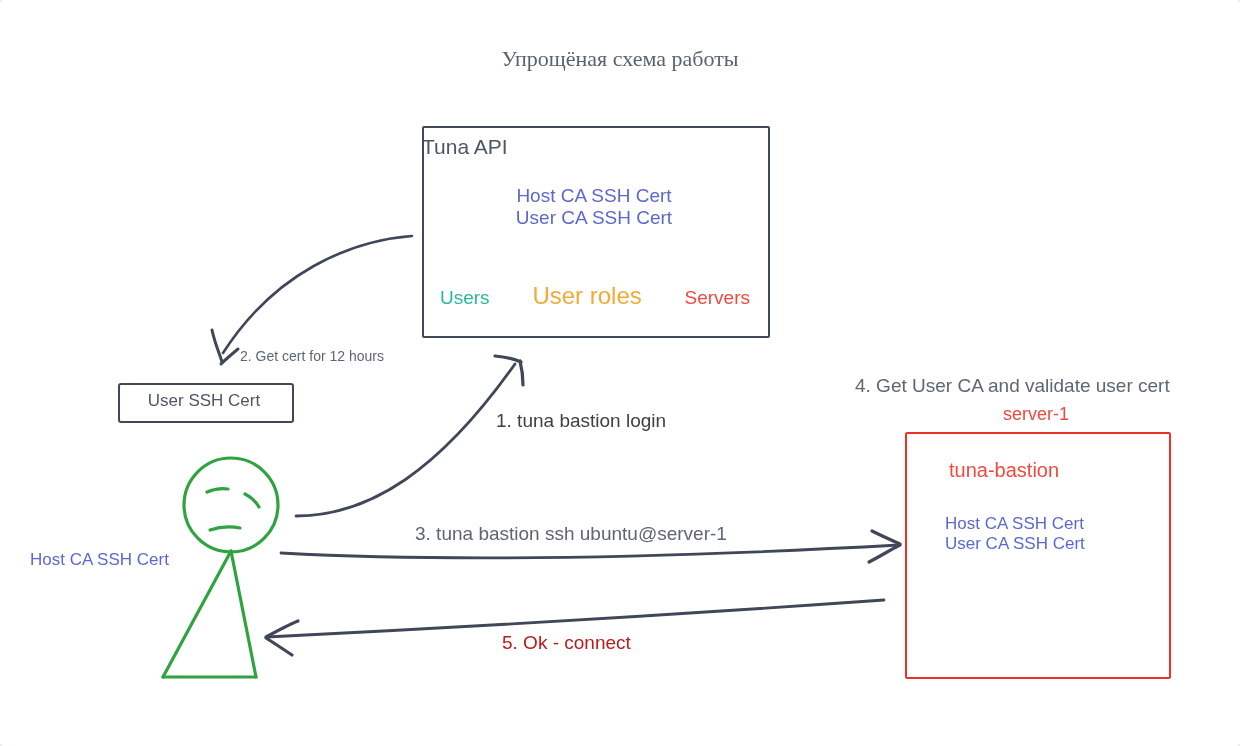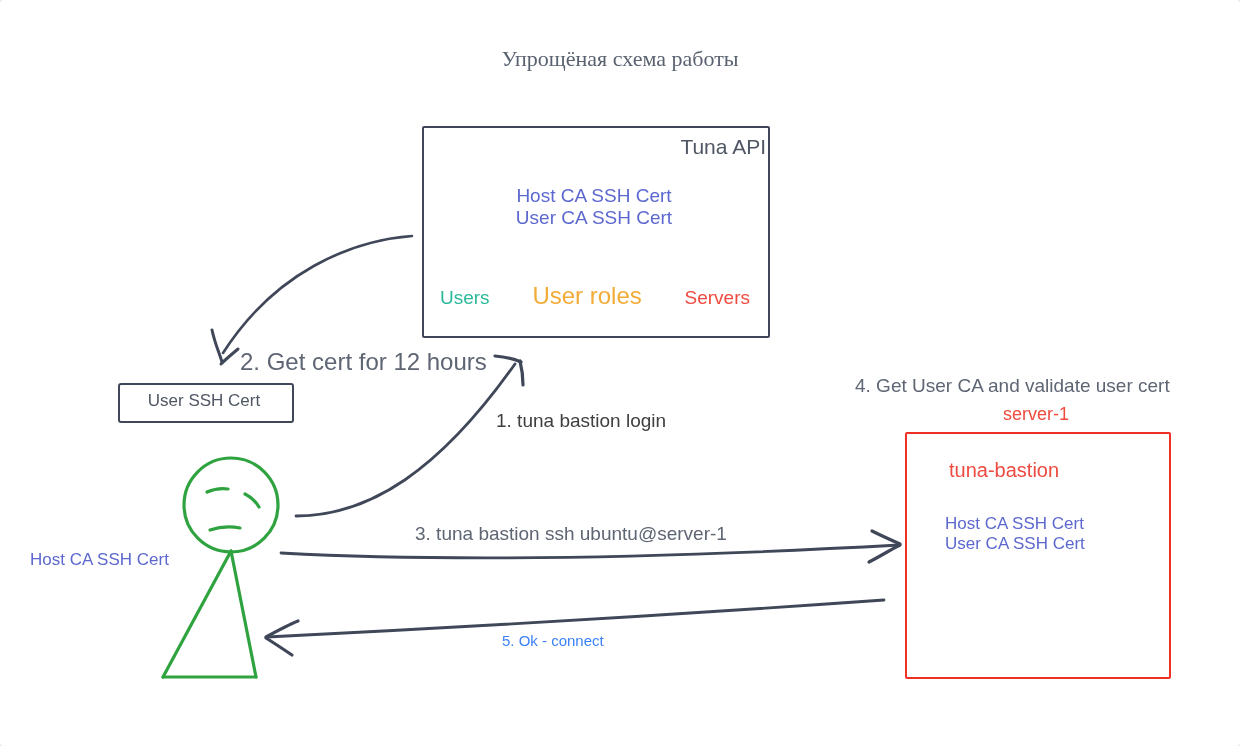--- a/index.html
+++ b/index.html
@@ -46,21 +46,21 @@
     position: absolute;
     left: 422px; top: 126px;
     width: 344px; height: 208px;
     border: 2.2px solid #3f4758;
     background: #ffffff;
     border-radius: 2px;
   }
   #tuna-api-title {
     left: 422px; top: 135px;
     width: 344px;
-    text-align: right;
+    text-align: left;
     font-size: 21px;
     color: #4f5663;
   }
   #tuna-api-certs {
     left: 422px; top: 185px;
     width: 344px;
     text-align: center;
     font-size: 19px;
     color: #5c68cf;
   }
@@ -86,25 +86,25 @@
     border-radius: 3px;
   }
   #user-ssh-cert-label {
     left: 118px; top: 391px;
     width: 172px;
     text-align: center;
     font-size: 17px;
     color: #4f5663;
   }
   
-  #step2-label { left: 240px; top: 348px; font-size: 24px; color: #5e6573; }
+  #step2-label { left: 240px; top: 348px; font-size: 14px; color: #5e6573; }
   #step1-label { left: 496px; top: 410px; font-size: 19px; color: #404040; }
   #step3-label { left: 415px; top: 523px; font-size: 19px; color: #5e6573; }
   #step4-label { left: 818px; top: 375px; font-size: 19px; color: #5e6573; margin-left: 37px; }
-  #step5-label { left: 502px; top: 632px; font-size: 15px; color: #3b82f6; }
+  #step5-label { left: 502px; top: 632px; font-size: 19px; color: #b91c1c; }
   
   #host-ca-note { left: 30px; top: 550px; font-size: 17px; color: #5c68cf; }
   
   #server-box {
     position: absolute;
     left: 905px; top: 432px;
     width: 262px; height: 243px;
     border: 2.4px solid #ee3124;
     background: #ffffff;
     border-radius: 2px;

